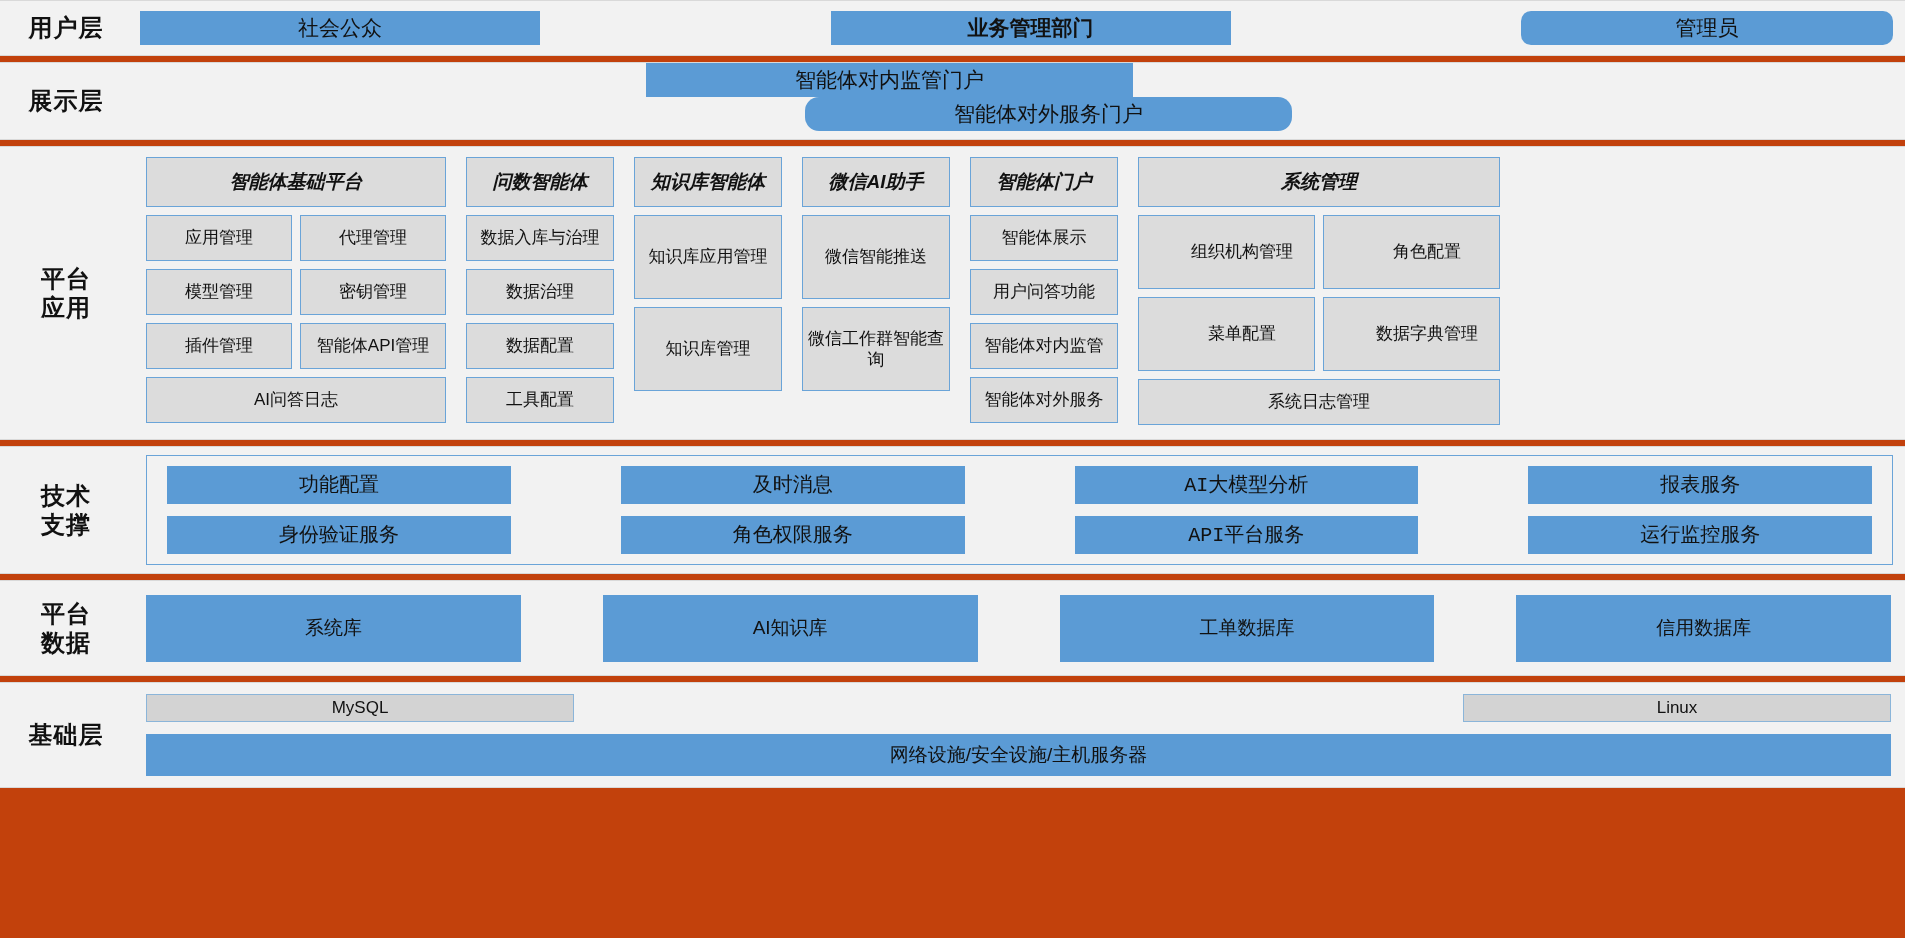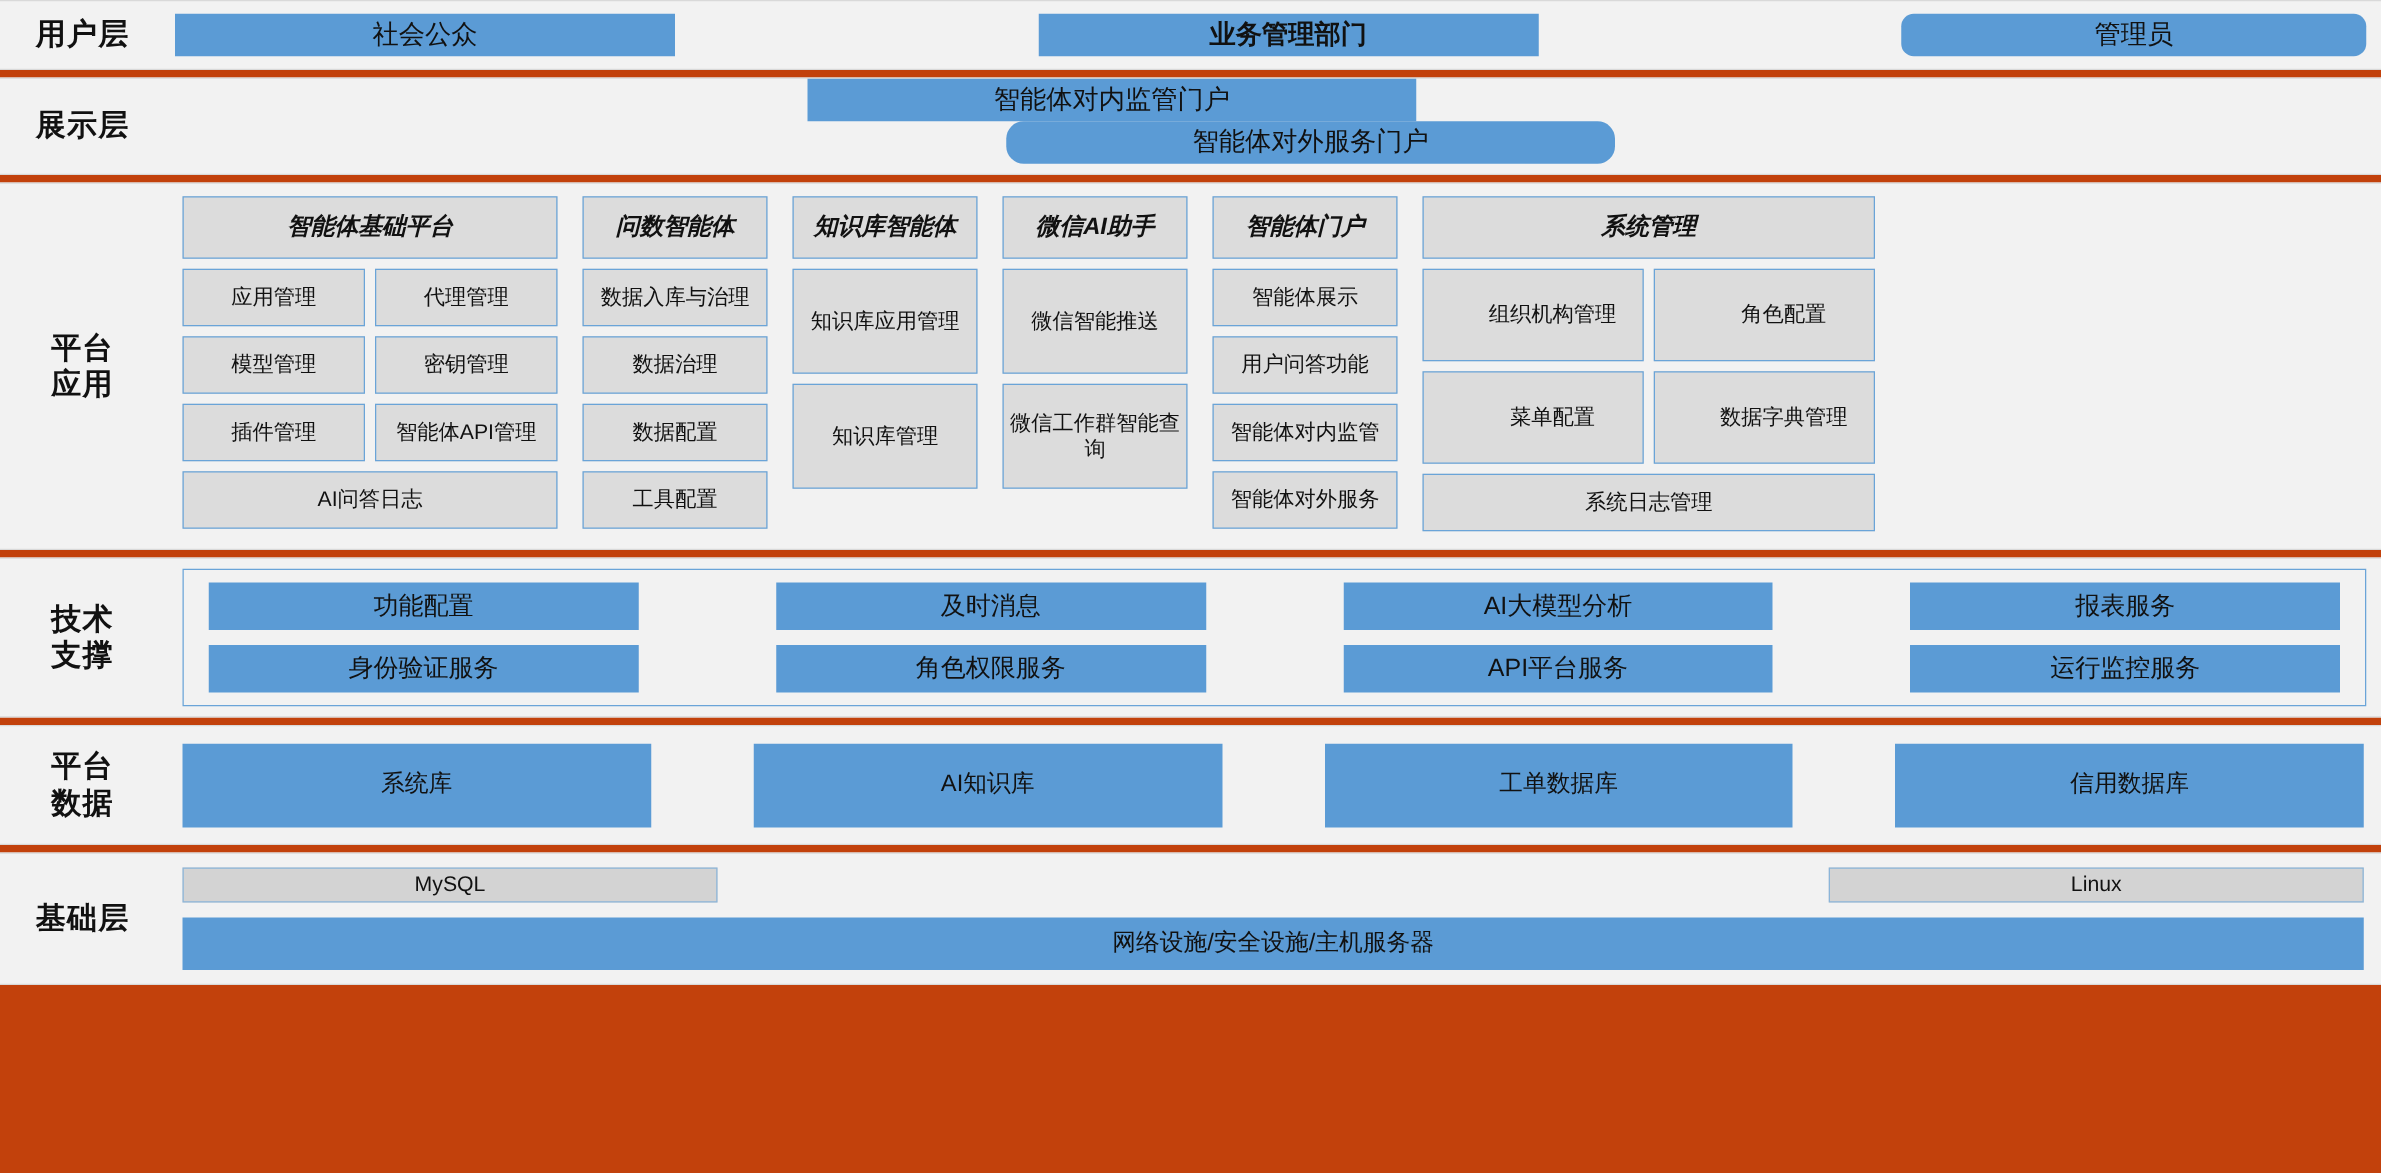--- a/index.html
+++ b/index.html
@@ -113,21 +113,21 @@
   #layer-tech { height: 128px; }
   #layer-tech .layer-body { padding: 0 12px 0 14px; }
   .tech-frame {
     border: 1.5px solid #6aa4d8;
     background: #f2f2f2;
     width: 100%;
     padding: 10px 20px;
     display: flex; flex-direction: column; gap: 12px;
   }
   .tech-row { display: flex; gap: 110px; justify-content: space-between; }
-  .tech-row .blue-box { flex: 1; height: 38px; font-size: 20px; }
+  .tech-row .blue-box { flex: 1; height: 38px; font-size: 20px; font-family: Liberation Mono, monospace; }
 
   
   #layer-data { height: 96px; }
   #layer-data .layer-body { gap: 82px; padding: 0 14px 0 14px; }
   #layer-data .blue-box { flex: 1; height: 67px; font-size: 19px; }
 
   
   #layer-infra { height: 106px; }
   #layer-infra .layer-body {
     flex-direction: column; justify-content: center; gap: 12px;

